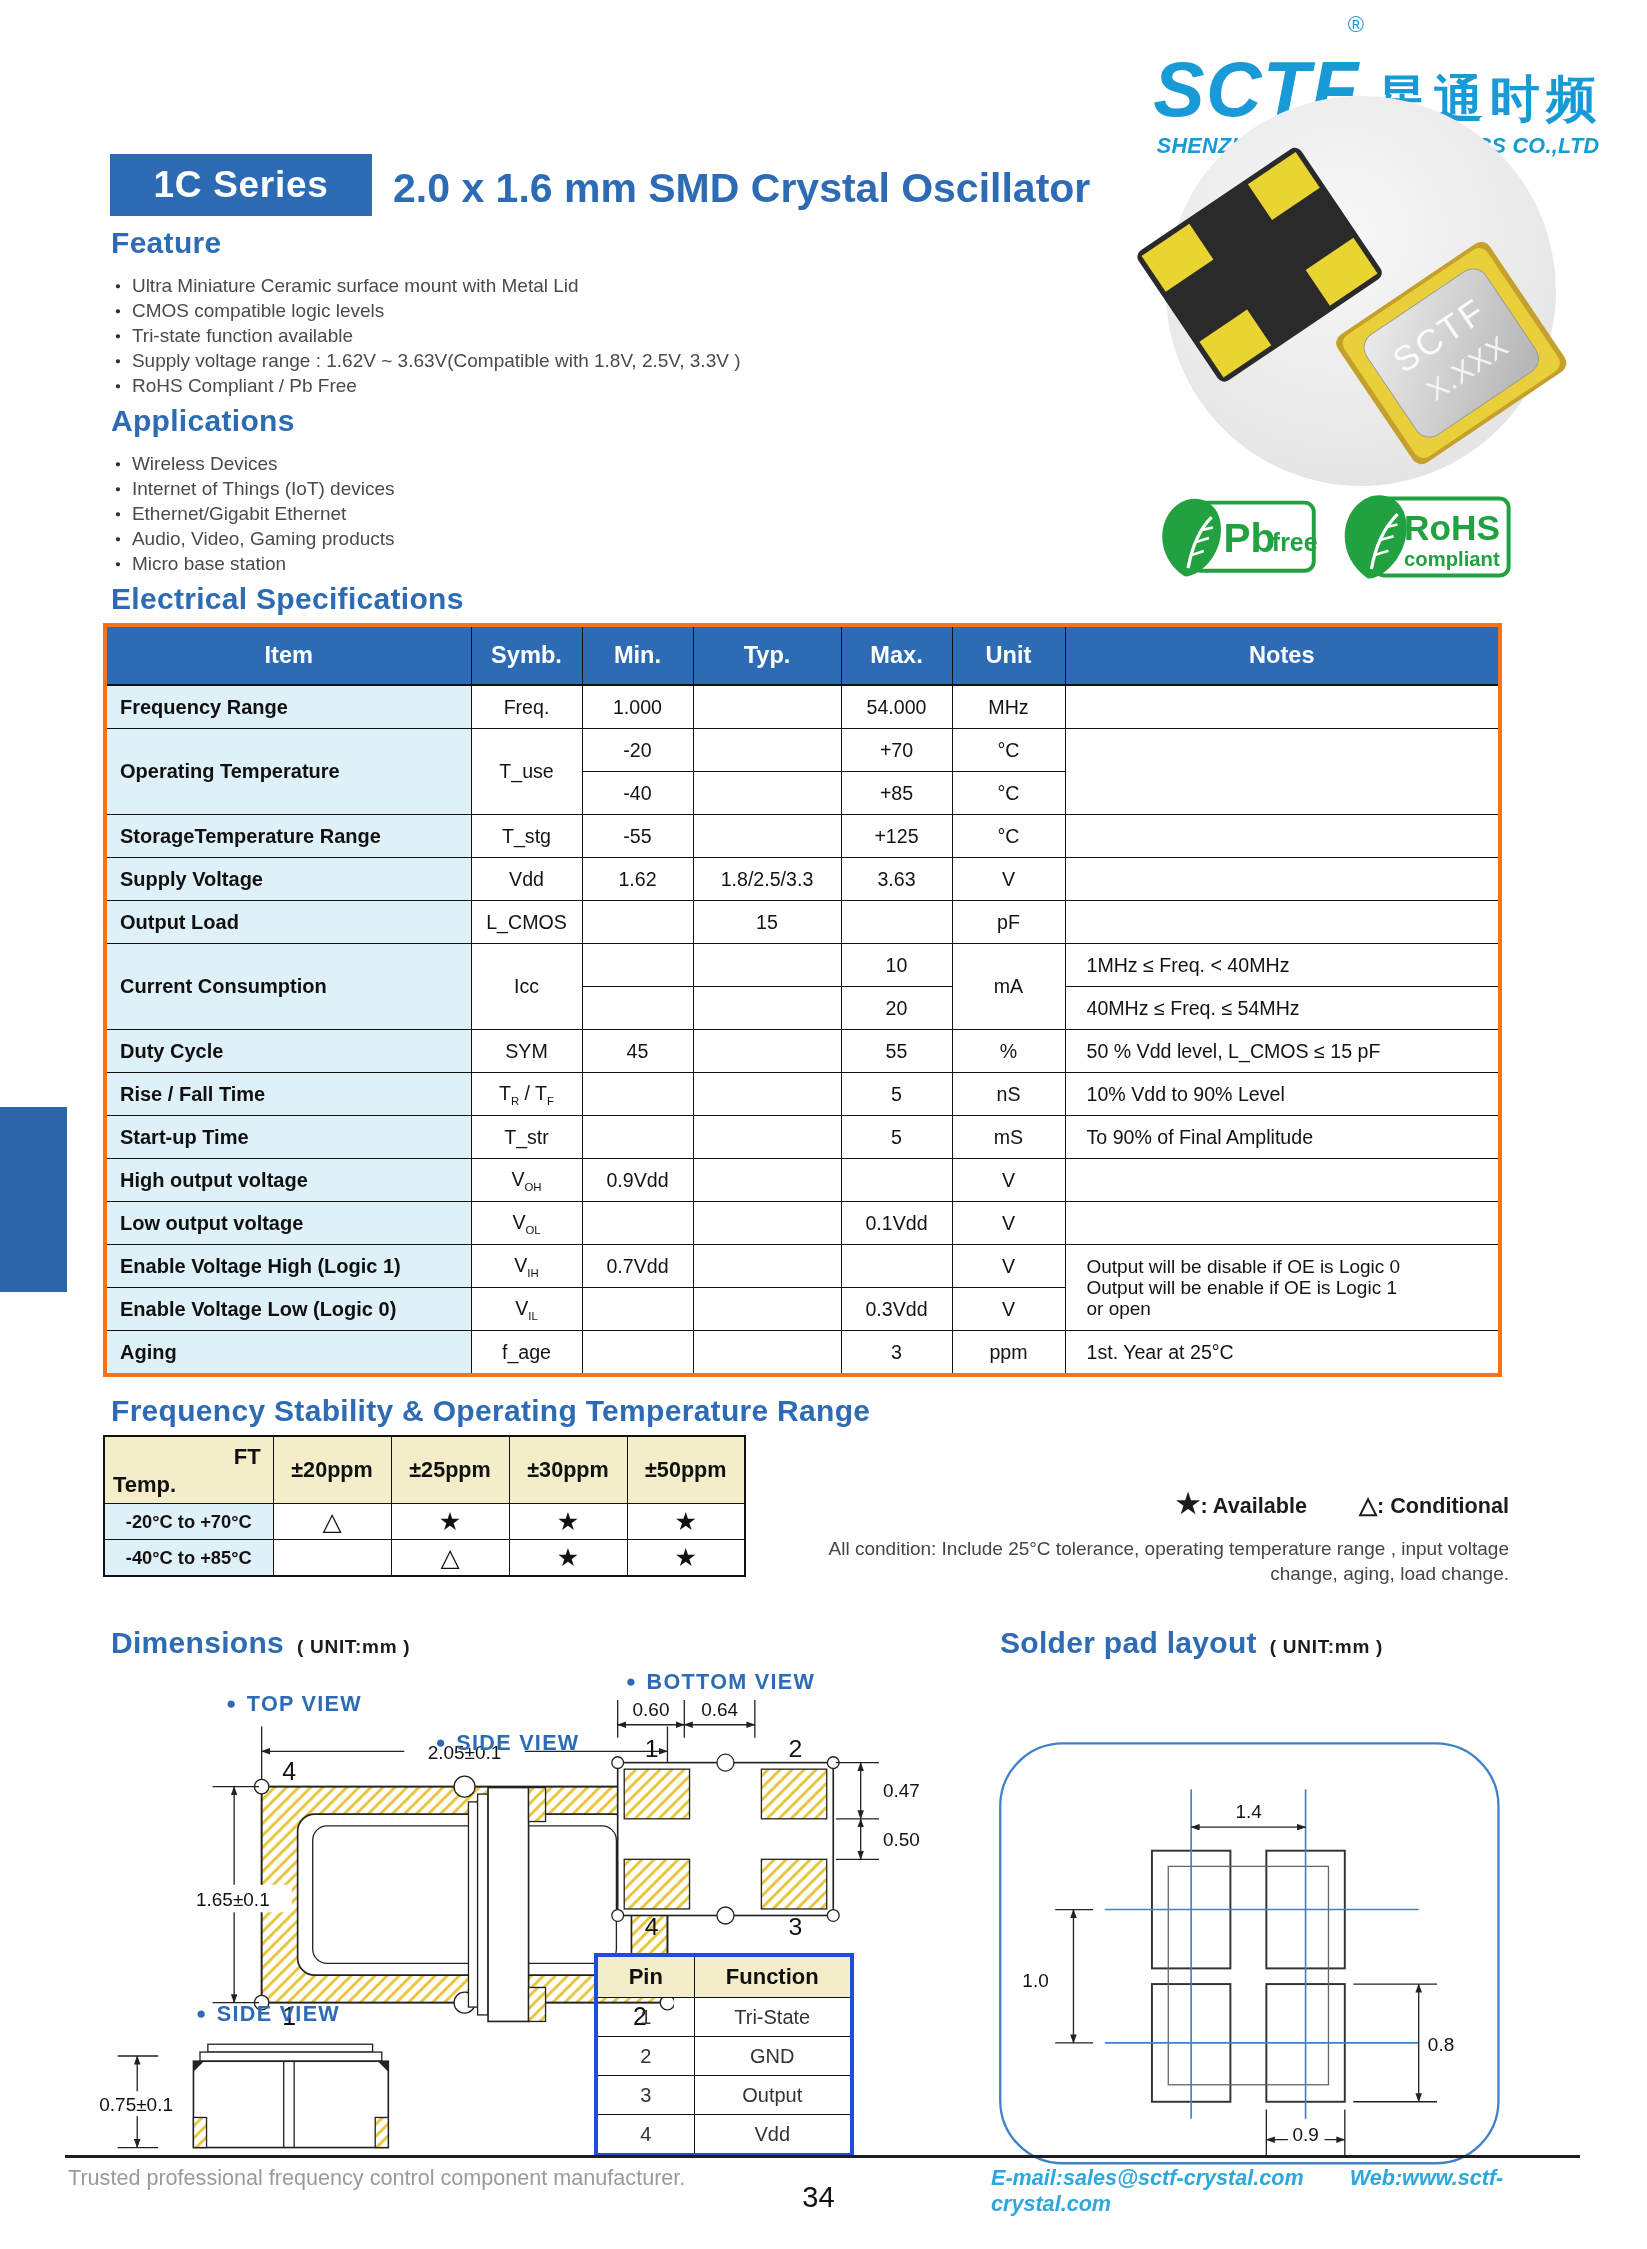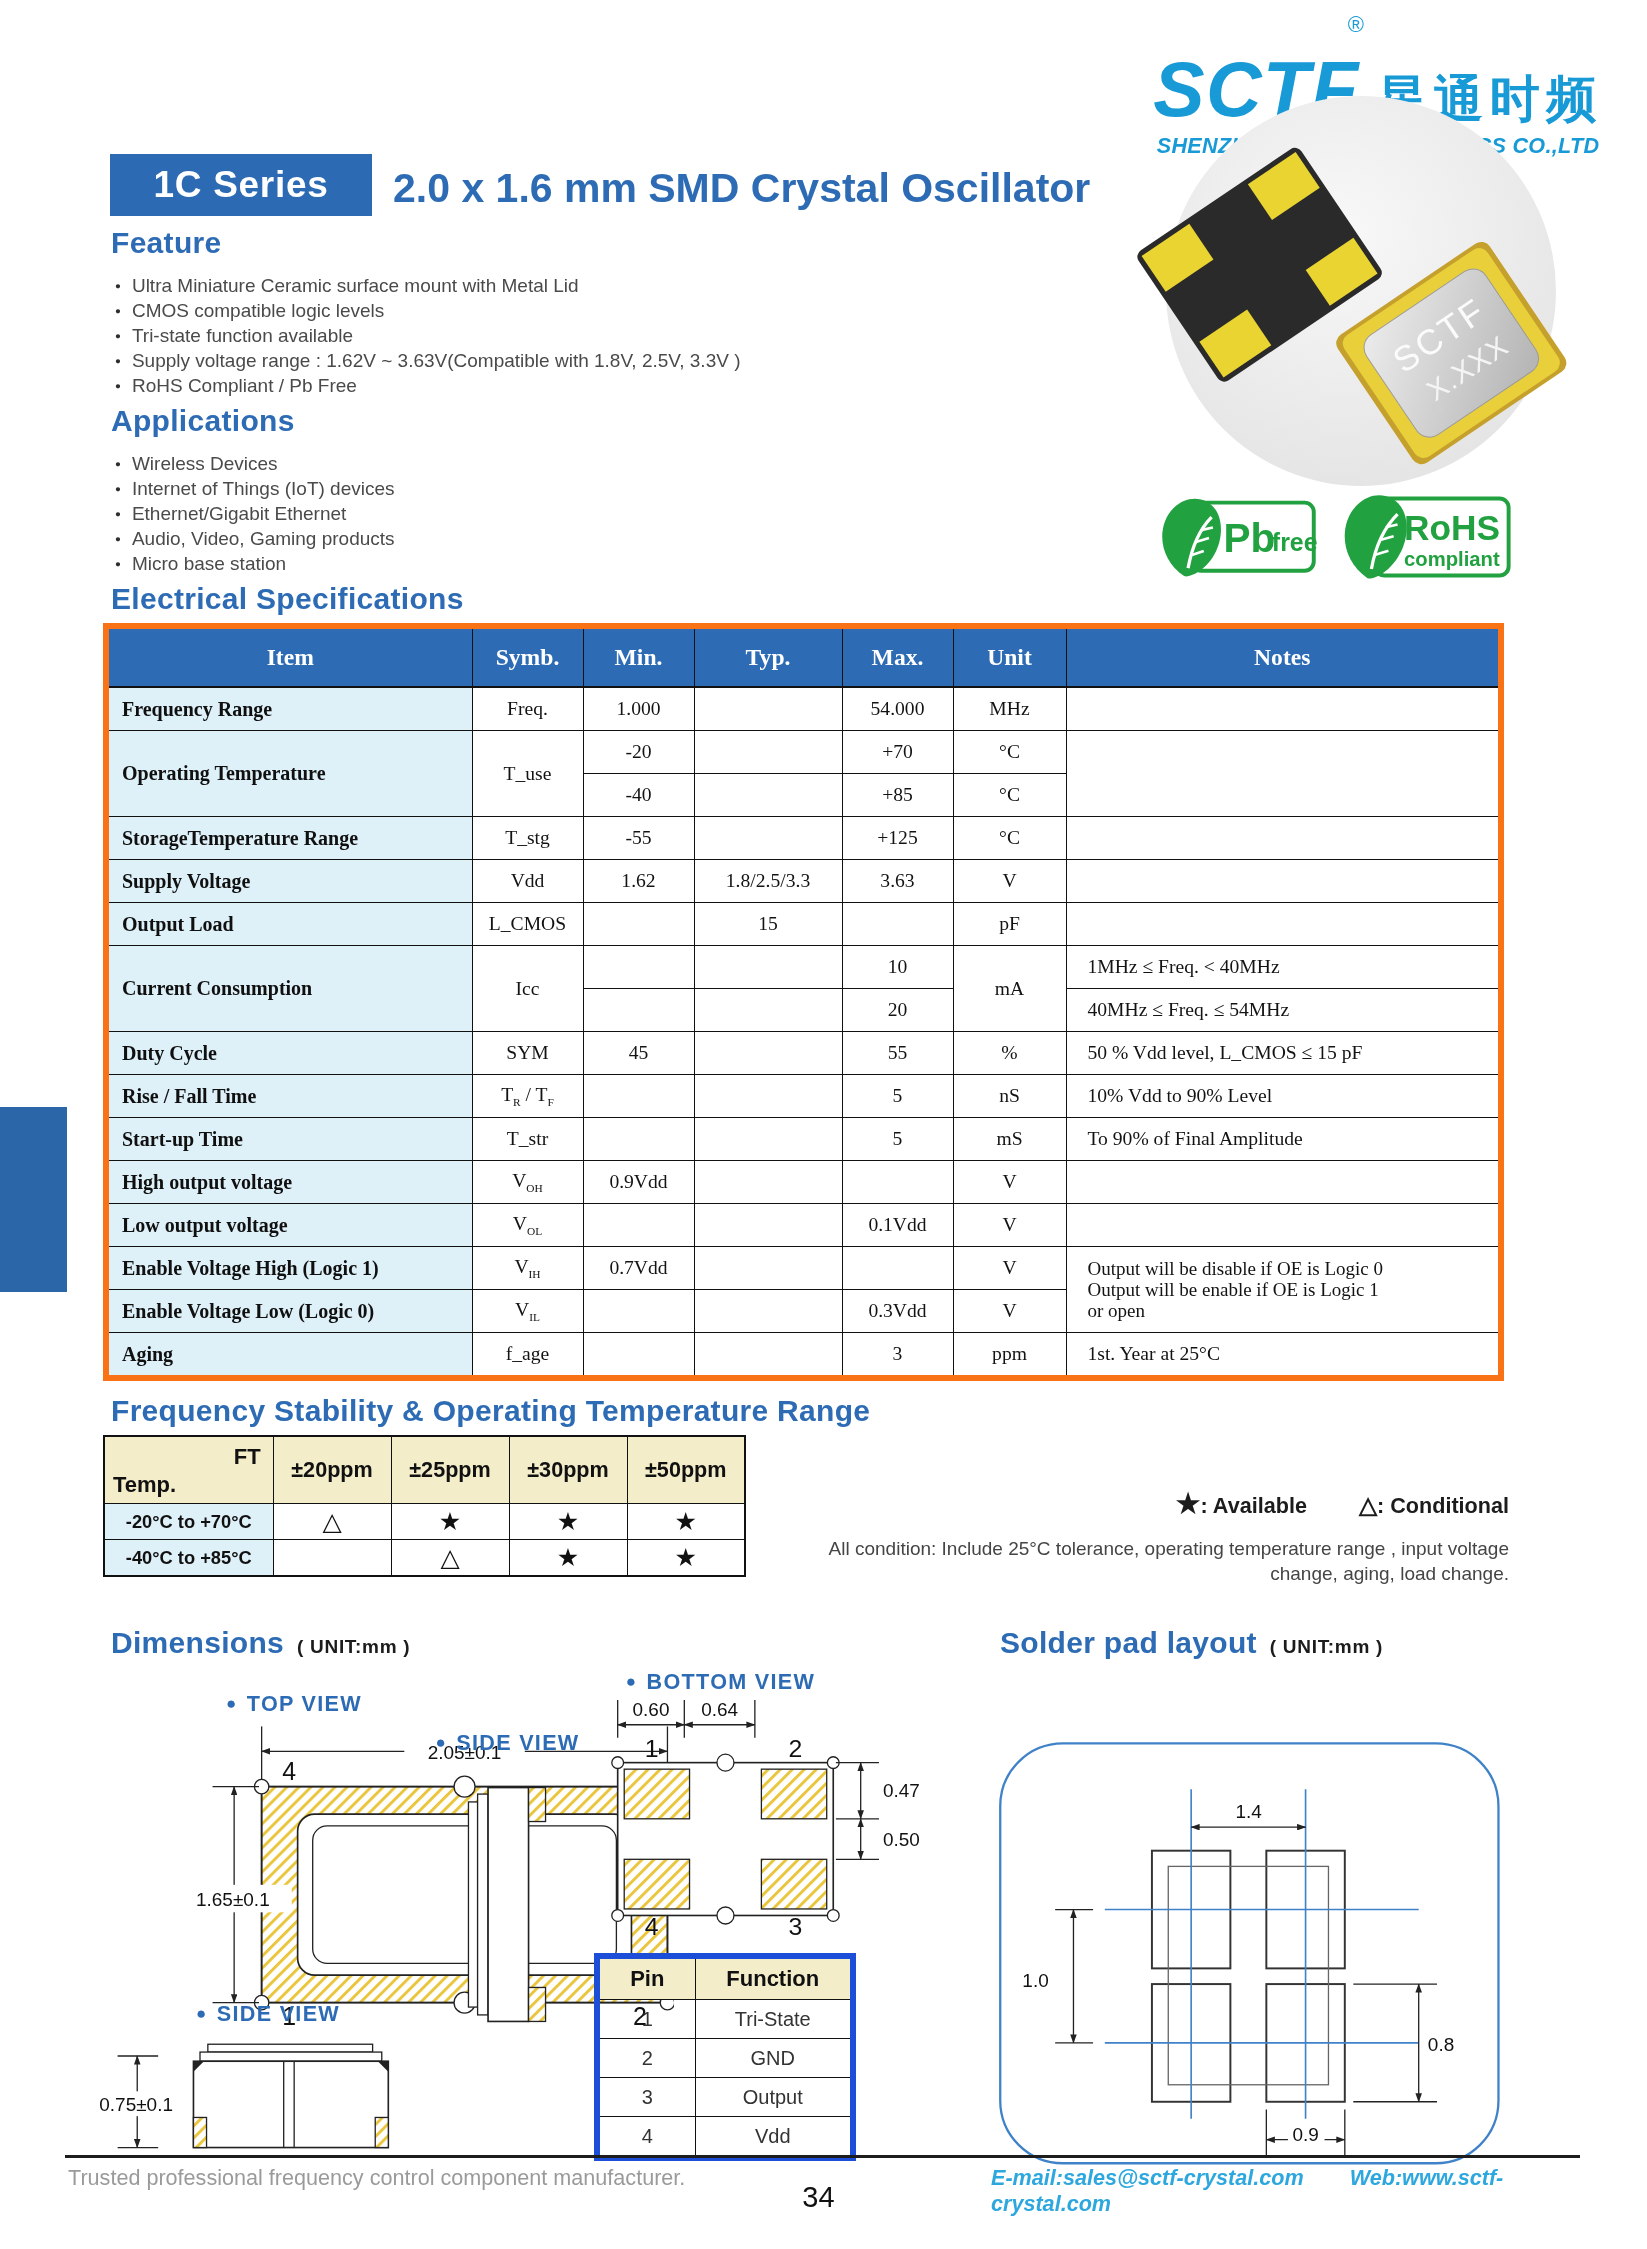--- a/index.html
+++ b/index.html
@@ -18,21 +18,21 @@
   
   .series-box{left:110px;top:154px;width:262px;height:62px;background:#2c6bb4;display:flex;align-items:center;justify-content:center;}
   .series-box span{color:#fff;font-size:37px;font-weight:bold;letter-spacing:0.7px;}
   .subtitle{left:393px;top:165px;font-size:41px;font-weight:bold;color:#2d6cb5;}
   
   ul.blist{list-style:none;margin:0;padding:0;}
   ul.blist li{display:flex;align-items:center;margin-bottom:5.9px;font-size:19px;color:#4a4a4a;line-height:19px;}
   ul.blist .b{font-size:9.8px;color:#2e2e2e;margin-right:11px;}
   
   table{border-collapse:collapse;table-layout:fixed;}
-  .spec{width:1395px;border:6px solid #f97316;font-family:Liberation Serif, serif;}
+  .spec{width:1395px;border:4px solid #f97316;}
   .spec th{background:#2d6cb5;color:#fff;font-size:23.6px;font-weight:bold;border:1.3px solid #111;border-bottom:2.6px solid #111;height:55px;}
   .spec td{border:1.3px solid #111;font-size:19.6px;height:42px;text-align:center;padding:0 5.2px;color:#131313;}
   .spec td.item{background:#def0f8;text-align:left;padding-left:13px;font-weight:bold;font-size:20px;color:#101010;}
   .spec td.notes{text-align:left;padding-left:21px;}
   .spec td.prelines{white-space:pre-line;line-height:21px;font-size:19px;}
   .spec sub{font-size:.58em;}
   
   .stab{width:640px;border:2px solid #111;}
   .stab th{background:#f4edca;border:1.3px solid #111;font-size:21.6px;height:64px;color:#111;}
   .stab td{border:1.3px solid #111;height:33px;font-size:19.6px;text-align:center;color:#111;}
@@ -43,21 +43,21 @@
   .corner .tmp{position:absolute;bottom:5.2px;left:7.9px;font-size:22px;font-weight:bold;}
   .legend{left:789px;top:1487px;width:720px;text-align:right;}
   .legend-line{font-size:21.6px;color:#1c1c1c;font-weight:bold;}
   .legend-line .star{font-size:27.5px;}
   .legend-line .tri{font-size:23.6px;margin-left:46px;}
   .legend-note{margin-top:15.7px;font-size:19px;color:#454545;line-height:25.5px;font-weight:normal;}
   
   .view-label{font-size:21.6px;font-weight:bold;color:#2d6cb5;letter-spacing:1.3px;display:flex;align-items:center;justify-content:center;}
   .view-label .dot{font-size:17px;margin-right:9.2px;}
   
-  .pint{width:257px;border:6px solid #1d4ed8;}
+  .pint{width:257px;border:4px solid #1d4ed8;}
   .pint th{background:#f4edca;font-size:22px;font-weight:bold;height:38px;border:1.3px solid #111;color:#111;}
   .pint td{font-size:20px;height:36px;text-align:center;border:1.3px solid #111;color:#333;}
   
   svg text{font-family:"Liberation Sans",sans-serif;}
   .thin{stroke:#222;stroke-width:2;fill:none;}
   .dimtxt{font-size:29px;fill:#111;}
   .pintxt{font-size:38px;fill:#111;}
   .blueln{stroke:#3f82c8;stroke-width:2.5;fill:none;}
   
   .footer-line{left:65px;top:2155px;width:1515px;height:2.6px;background:#1d1d1d;}

